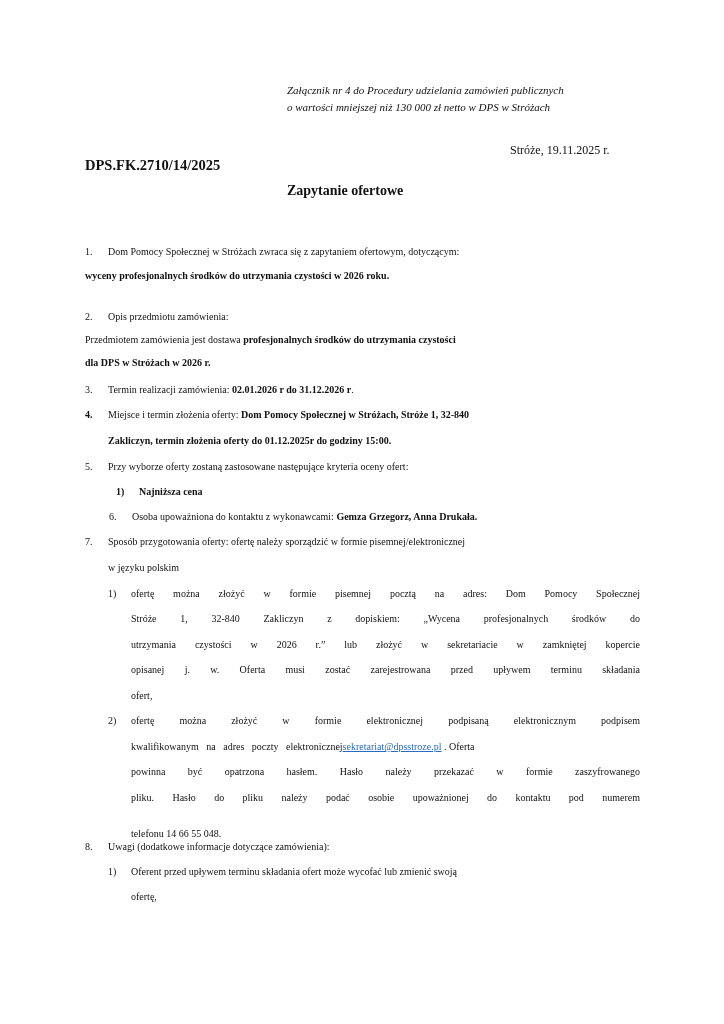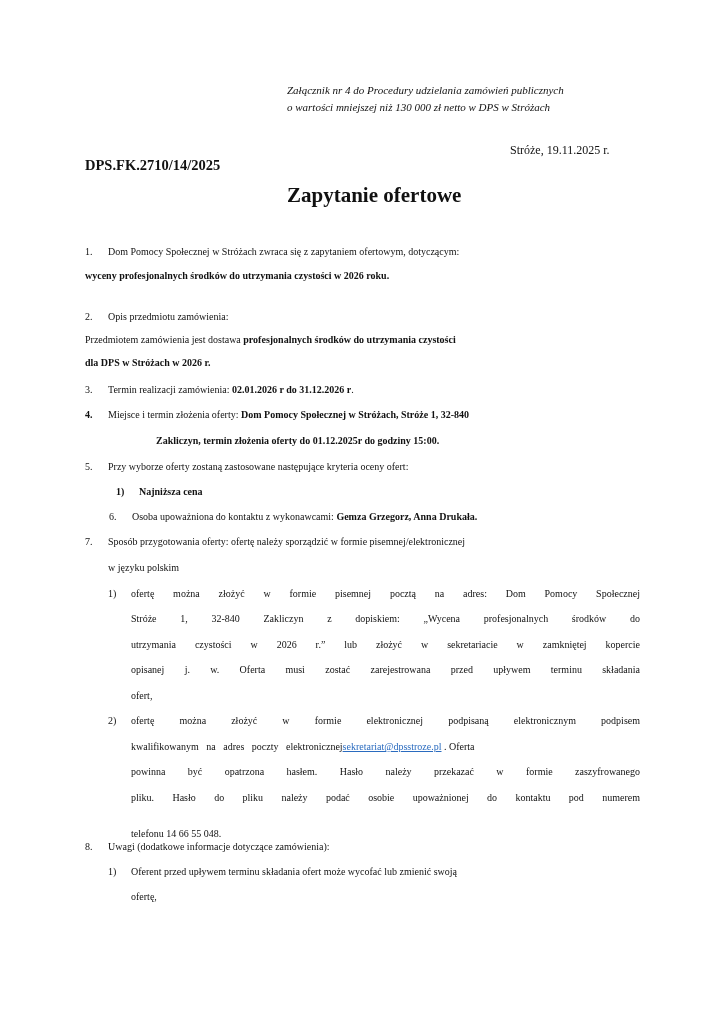--- a/index.html
+++ b/index.html
@@ -7,21 +7,21 @@
       width: 724px; height: 1024px; position: relative; overflow: hidden;
       font-family: "Liberation Serif", "DejaVu Serif", serif;
       color: #111111;
     }
     .abs { position: absolute; white-space: nowrap; }
     .annex { left: 287px; font-style: italic; font-size: 11px; }
     .annex.l1 { top: 84px; }
     .annex.l2 { top: 101px; }
     .date { left: 510px; top: 143px; font-size: 12px; }
     .ref { left: 85px; top: 157px; font-size: 14.5px; font-weight: bold; }
-    .title { left: 287px; top: 183px; font-size: 21px; font-weight: bold; }
+    .title { left: 287px; top: 183px; font-size: 14px; font-weight: bold; }
     .line { font-size: 10px; }
     .num { display: inline-block; width: 23px; }
     .b { font-weight: bold; }
     .just { text-align: justify; text-align-last: justify; white-space: normal; }
     a.email { color: #2a6bbf; text-decoration: underline; }
   </style>
 </head>
 <body>
 
 <div class="abs annex l1">Załącznik nr 4 do Procedury udzielania zamówień publicznych</div>
@@ -43,21 +43,21 @@
 </div>
 <div class="abs line b" style="left:85px; top:351px;margin-top:6px;">dla DPS w Stróżach w 2026 r.</div>
 
 <div class="abs line" style="left:85px; top:384px;">
   <span class="num">3.</span><span>Termin realizacji zamówienia: </span><span class="b">02.01.2026 r do 31.12.2026 r</span><span>.</span>
 </div>
 
 <div class="abs line" style="left:85px; top:409px;">
   <span class="num b">4.</span><span>Miejsce i termin złożenia oferty: </span><span class="b">Dom Pomocy Społecznej w Stróżach, Stróże 1, 32-840</span>
 </div>
-<div class="abs line b" style="left:108px; top:435px;margin-left:48px;">Zakliczyn,  termin złożenia oferty do 01.12.2025r do godziny 15:00.</div>
+<div class="abs line b" style="left:108px; top:435px;">Zakliczyn,  termin złożenia oferty do 01.12.2025r do godziny 15:00.</div>
 
 <div class="abs line" style="left:85px; top:461px;">
   <span class="num">5.</span><span>Przy wyborze oferty zostaną zastosowane następujące kryteria oceny ofert:</span>
 </div>
 <div class="abs line b" style="left:108px; top:486px;margin-left:8px;">
   <span class="num">1)</span><span>Najniższa cena</span>
 </div>
 
 <div class="abs line" style="left:85px; top:511px;margin-left:24px;">
   <span class="num">6.</span><span>Osoba upoważniona do kontaktu z wykonawcami: </span><span class="b">Gemza Grzegorz, Anna Drukała.</span>

